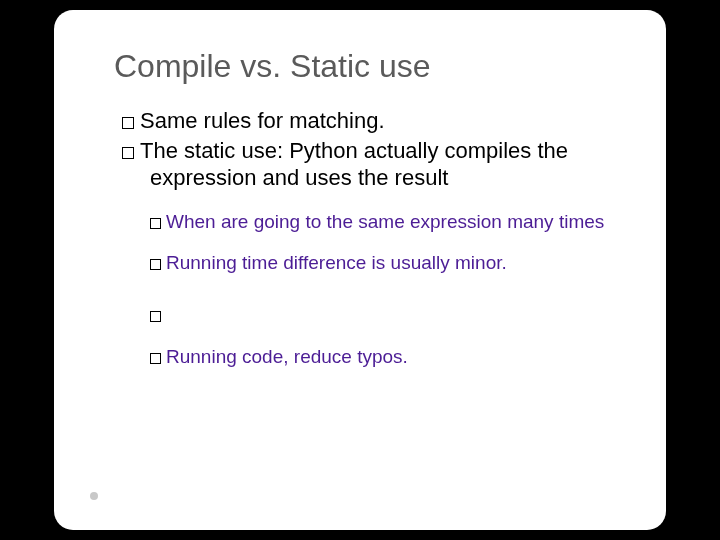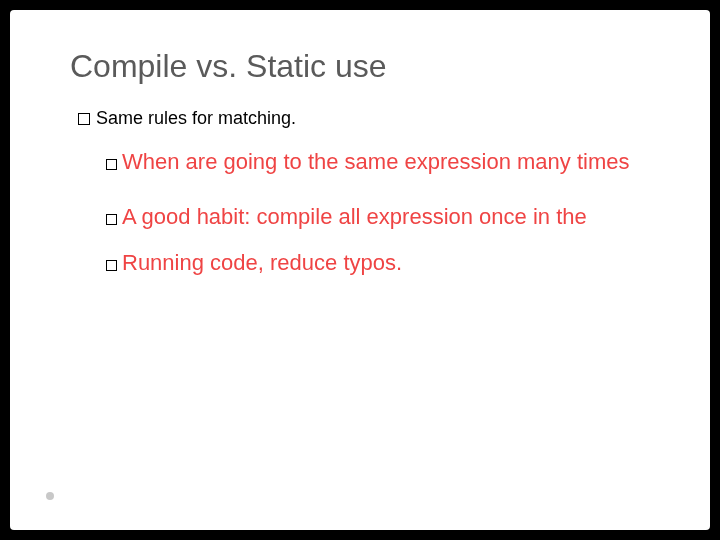--- a/index.html
+++ b/index.html
@@ -6,47 +6,47 @@
   body {
     width: 720px;
     height: 540px;
     background: #000;
     display: flex;
     align-items: center;
     justify-content: center;
     font-family: Arial, Helvetica, sans-serif;
   }
   .slide {
-    width: 700px;
+    width: 612px;
     height: 520px;
     background: #fff;
-    border-radius: 4px;
+    border-radius: 19px;
     padding: 38px 50px 30px 60px;
     position: relative;
   }
   .title {
     font-size: 32px;
     color: #5a5a5a;
     font-weight: normal;
     margin-bottom: 22px;
   }
   .l1 {
-    font-size: 18px;
+    font-size: 22px;
     color: #000;
     margin-left: 8px;
     margin-bottom: 2px;
     line-height: 1.25;
   }
   .l1 .cont {
     display: block;
     margin-left: 28px;
   }
   .l2 {
-    font-size: 22px;
-    color: #ef4444;
+    font-size: 19px;
+    color: #4c1d95;
     margin-left: 36px;
     margin-bottom: 2px;
     line-height: 1.25;
     margin-top: 18px;
   }
   .l2 .cont {
     display: block;
     margin-left: 28px;
   }
   .gap { height: 8px; }
@@ -79,31 +79,38 @@
 </head>
 <body>
 
 <div class="slide">
   <h1 class="title">Compile vs. Static use</h1>
 
   <div class="l1">
     <span class="bullet"></span><span>Same rules for matching.</span>
   </div>
 
+  <div class="l1">
+    <span class="bullet"></span><span>The static use: Python actually compiles the</span>
+    <span class="cont">expression and uses the result</span>
+  </div>
 
   <div class="l2">
     <span class="bullet-sm"></span><span>When are going to the same expression many times</span>
   </div>
 
+  <div class="l2">
+    <span class="bullet-sm"></span><span>Running time difference is usually minor.</span>
+  </div>
 
   <div class="gap"></div>
 
 
   <div class="l2">
-    <span class="bullet-sm"></span><span>A good habit: compile all expression once in the</span>
+    <span class="bullet-sm"></span>
   </div>
 
   <div class="l2">
     <span class="bullet-sm"></span><span>Running code, reduce typos.</span>
   </div>
 
   <div class="dot"></div>
 </div>
 
 </body></html>

